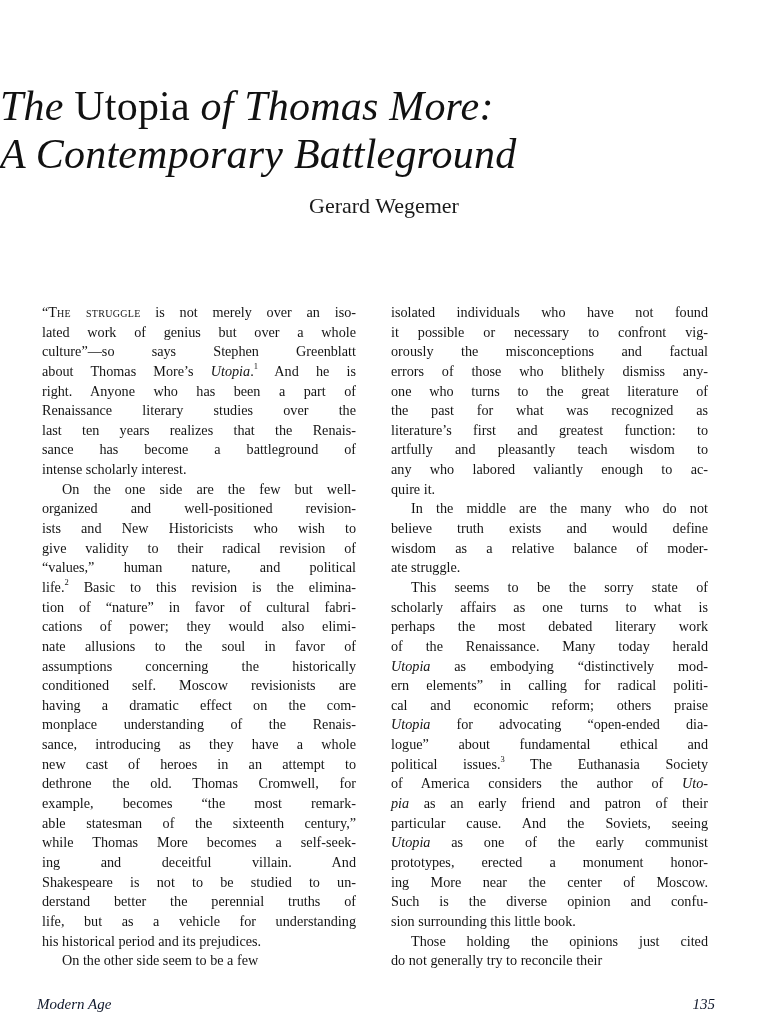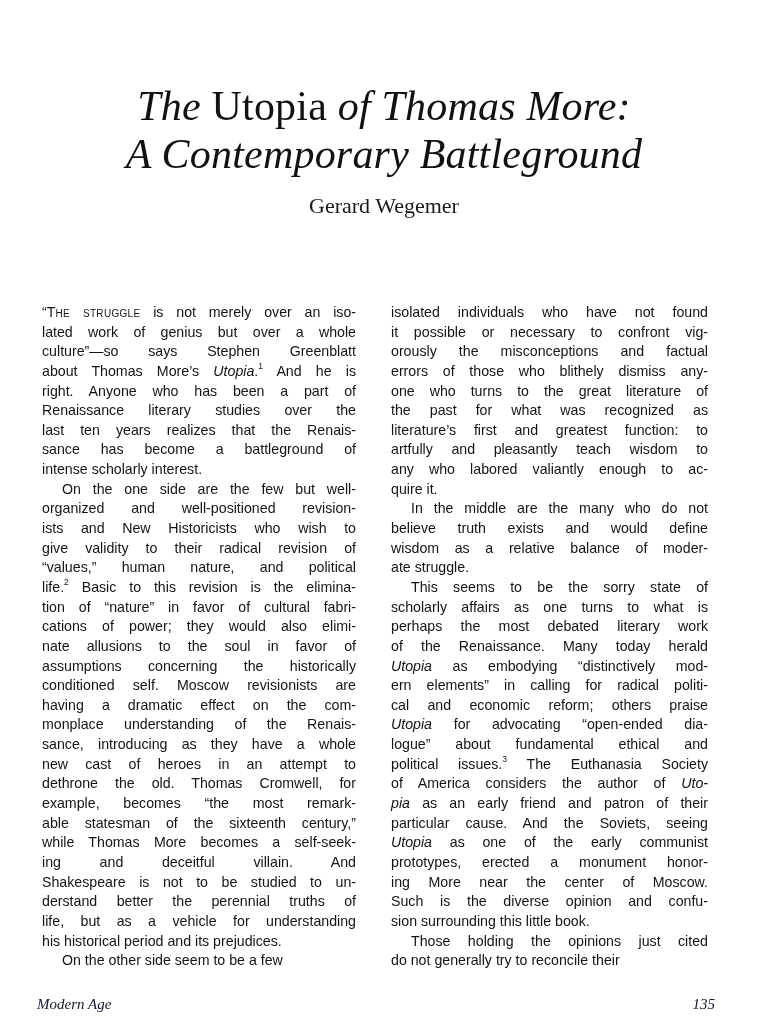--- a/index.html
+++ b/index.html
@@ -13,21 +13,21 @@
       position: relative;
       overflow: hidden;
       color: #141414;
       font-family: "DejaVu Serif", "Liberation Serif", serif;
     }
     .title-block {
       position: absolute;
       left: 0;
       top: 82px;
       width: 768px;
-      text-align: center;
+      text-align: left;
     }
     .title-line {
       font-family: "Liberation Serif", "DejaVu Serif", serif;
       font-size: 42px;
       line-height: 48px;
       letter-spacing: 0.2px;
       color: #111;
       white-space: nowrap;
     }
     .title-line .it { font-style: italic; }
@@ -39,21 +39,21 @@
       width: 768px;
       text-align: center;
       font-family: "Liberation Serif", "DejaVu Serif", serif;
       font-size: 22px;
       line-height: 26px;
       color: #1a1a1a;
     }
     .column {
       position: absolute;
       top: 303px;
-      font-family: Liberation Sans, sans-serif;
+      font-family: Liberation Serif, serif;
       font-size: 14.2px;
       line-height: 19.65px;
       color: #141414;
       text-align: justify;
       hyphens: manual;
     }
     .col-left { left: 42px; width: 314px; }
     .col-right { left: 391px; width: 317px; }
     .line {
       display: block;

